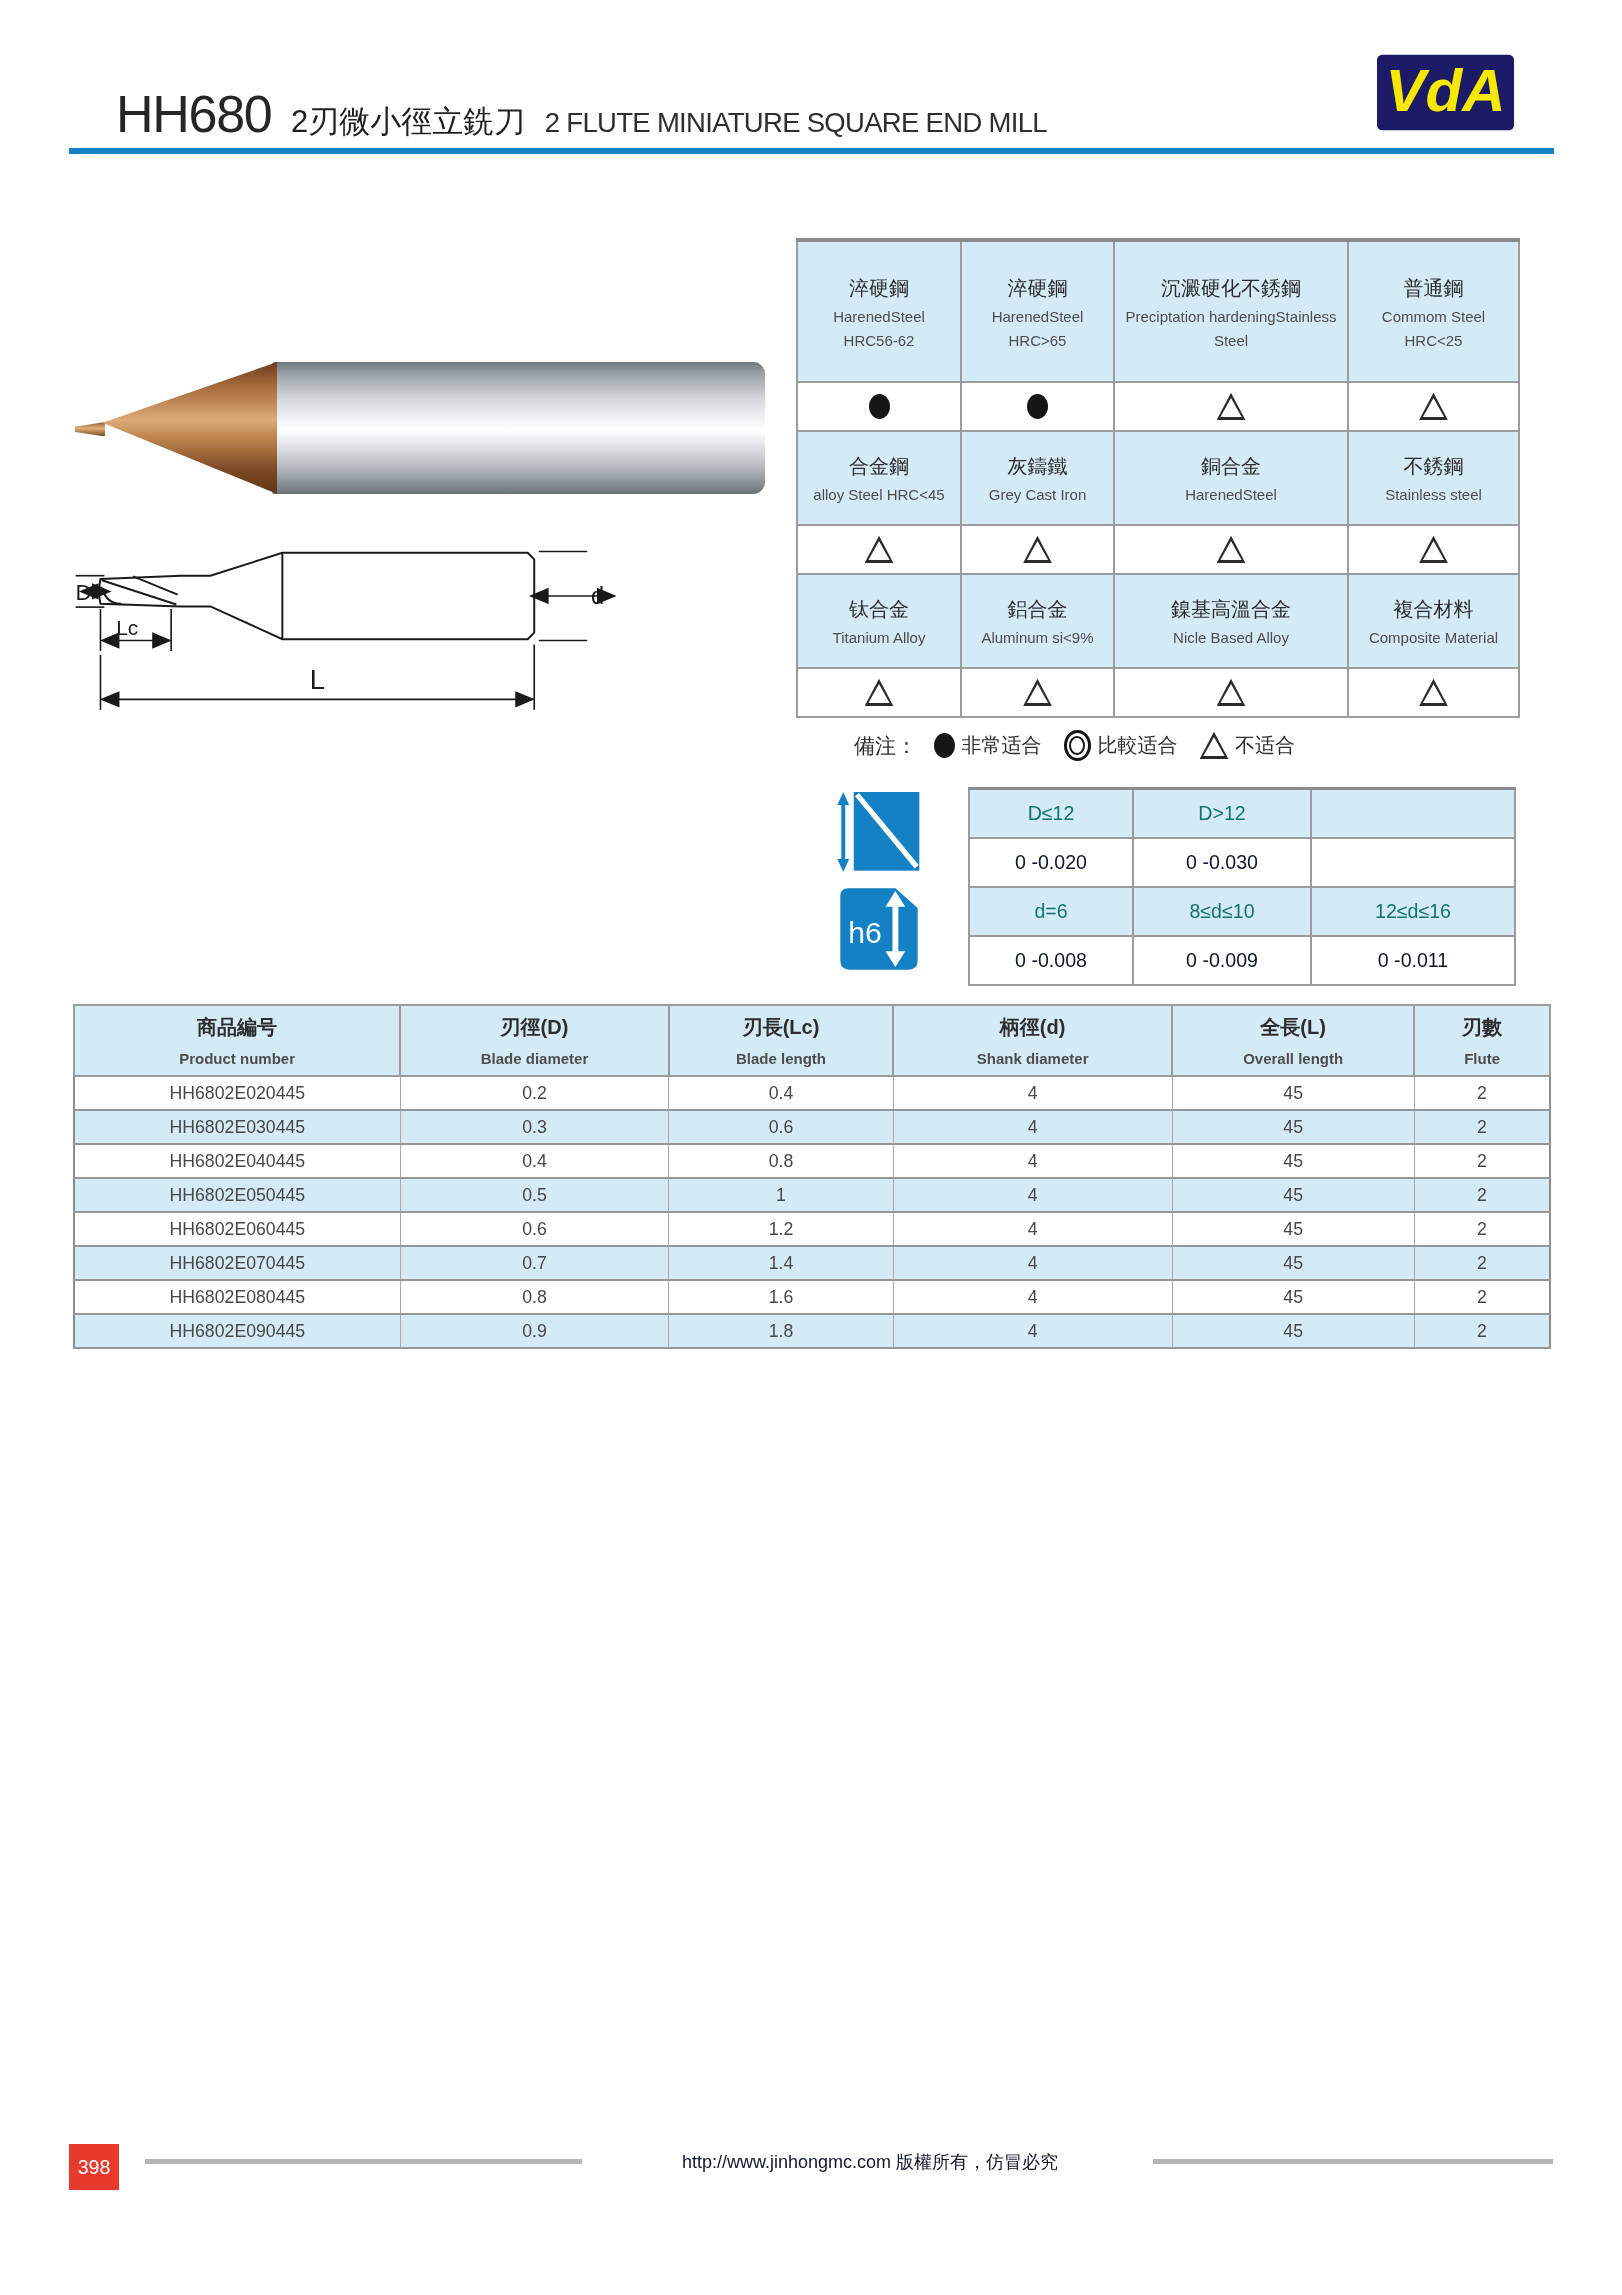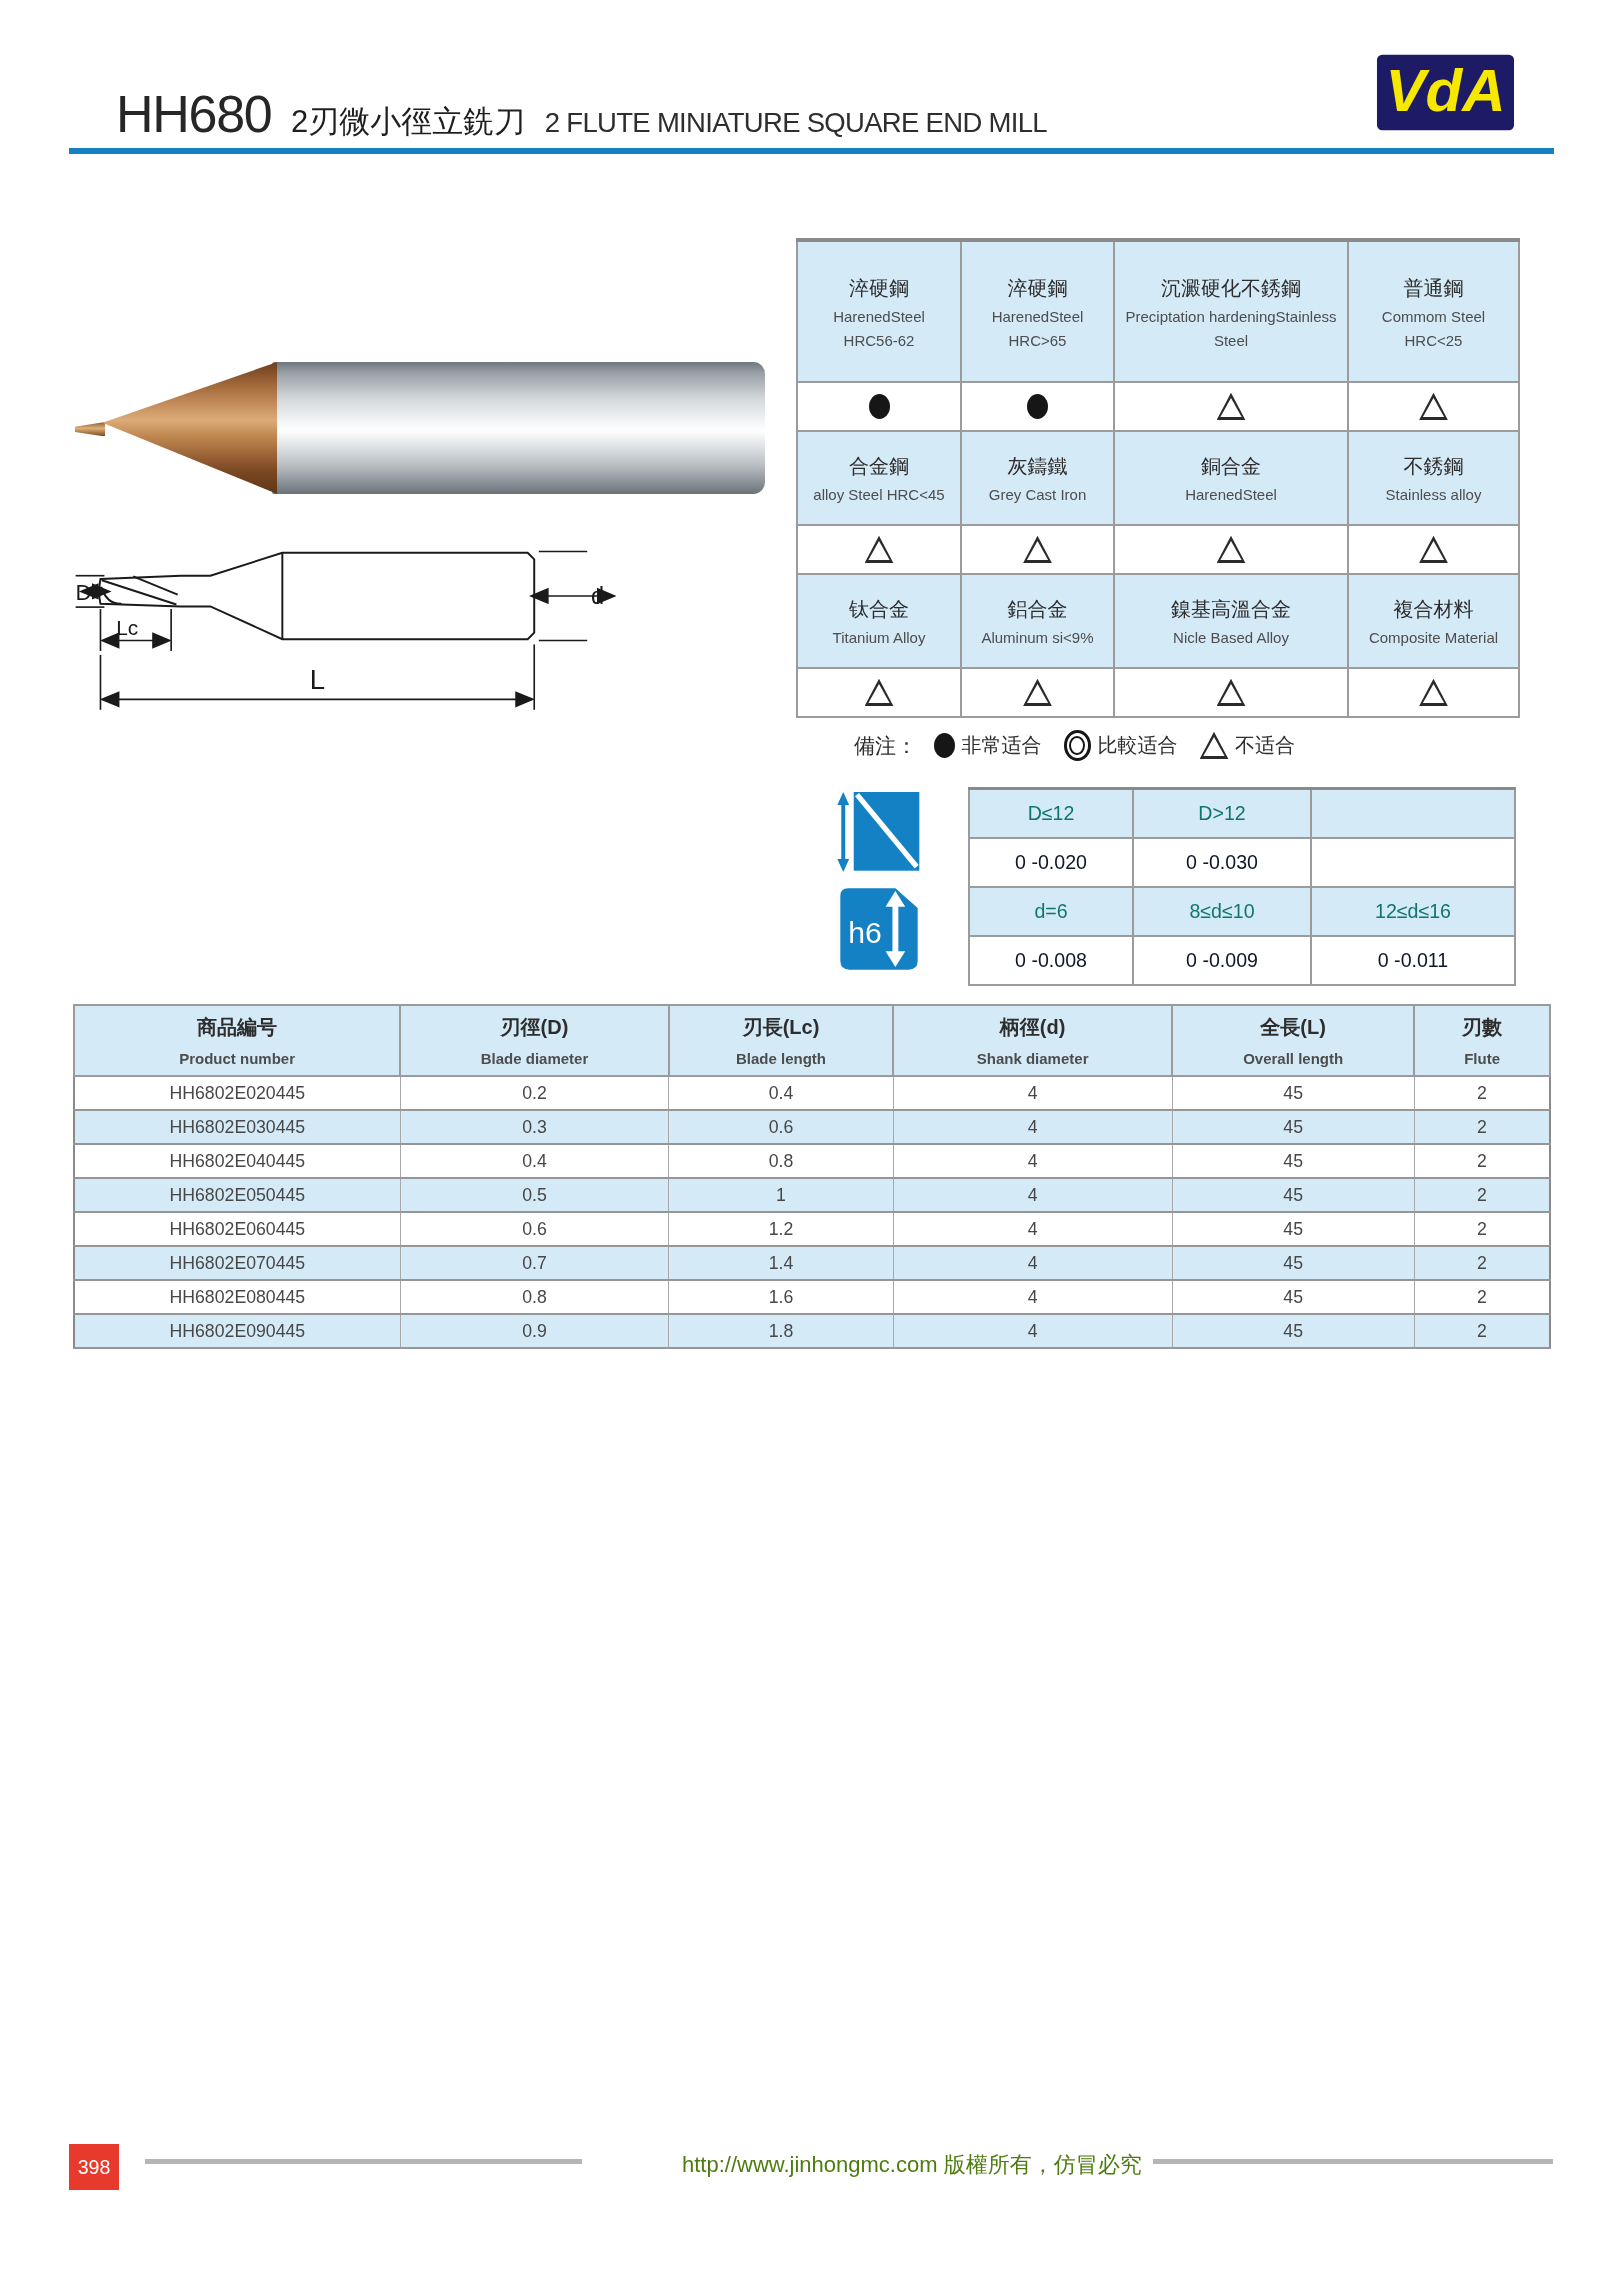--- a/index.html
+++ b/index.html
@@ -80,21 +80,21 @@
   .product tr.alt td{background:#d5eaf7;}
   .p-cn{font-size:20px;color:#2d2d2d;margin-bottom:9.2px;}
   .p-en{font-size:15px;color:#4d4d4d;}
 
   
   .page-badge{position:absolute;left:69px;top:2144px;width:50px;height:46px;background:#e73a2c;
               color:#fff;font-size:19.6px;display:flex;align-items:center;justify-content:center;}
   .footer-line{position:absolute;top:2159px;height:4.6px;background:#b5b5b5;}
   .footer-line.left{left:145px;width:437px;}
   .footer-line.right{left:1153px;width:400px;}
-  .footer-text{position:absolute;left:682px;top:2150px;font-size:22px;color:#4d7c0f;white-space:nowrap;}
+  .footer-text{position:absolute;left:682px;top:2150px;font-size:18px;color:#0f172a;white-space:nowrap;}
 </style>
 </head>
 <body>
 
 <div class="page">
 
   <div class="header-row">
     <span class="model">HH680</span>
     <span class="sub-cn">2刃微小徑立銑刀</span>
     <span class="sub-en">2 FLUTE MINIATURE SQUARE END MILL</span>
@@ -204,21 +204,21 @@
             <td>
               <div class="m-cn">灰鑄鐵</div>
               <div class="m-en">Grey Cast Iron</div>
             </td>
             <td>
               <div class="m-cn">銅合金</div>
               <div class="m-en">HarenedSteel</div>
             </td>
             <td>
               <div class="m-cn">不銹鋼</div>
-              <div class="m-en">Stainless alloy</div>
+              <div class="m-en">Stainless steel</div>
             </td>
           </tr>
           <tr class="m-sym">
             <td><span class="sym sym-triangle"></span></td>
             <td><span class="sym sym-triangle"></span></td>
             <td><span class="sym sym-triangle"></span></td>
             <td><span class="sym sym-triangle"></span></td>
           </tr>
           <tr class="m-info">
             <td>

